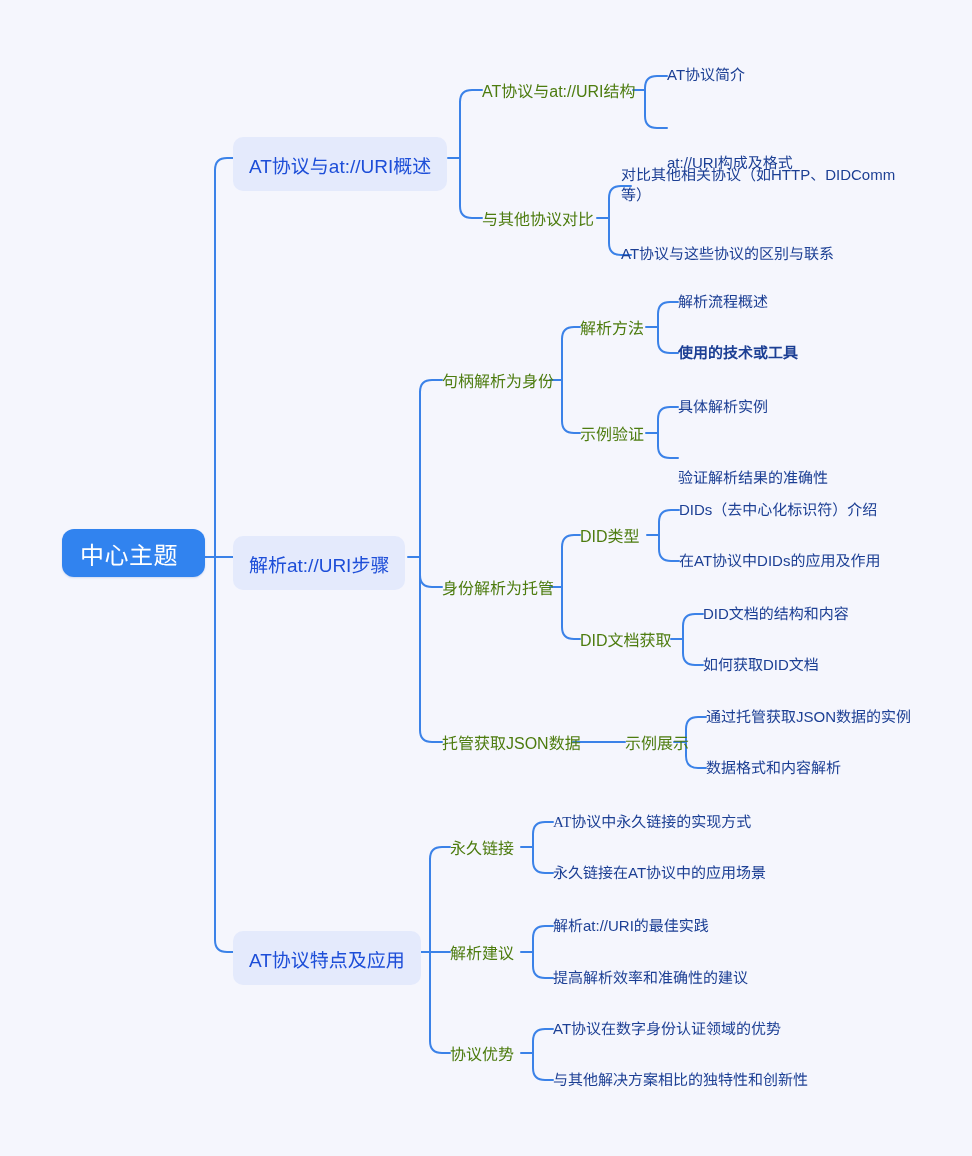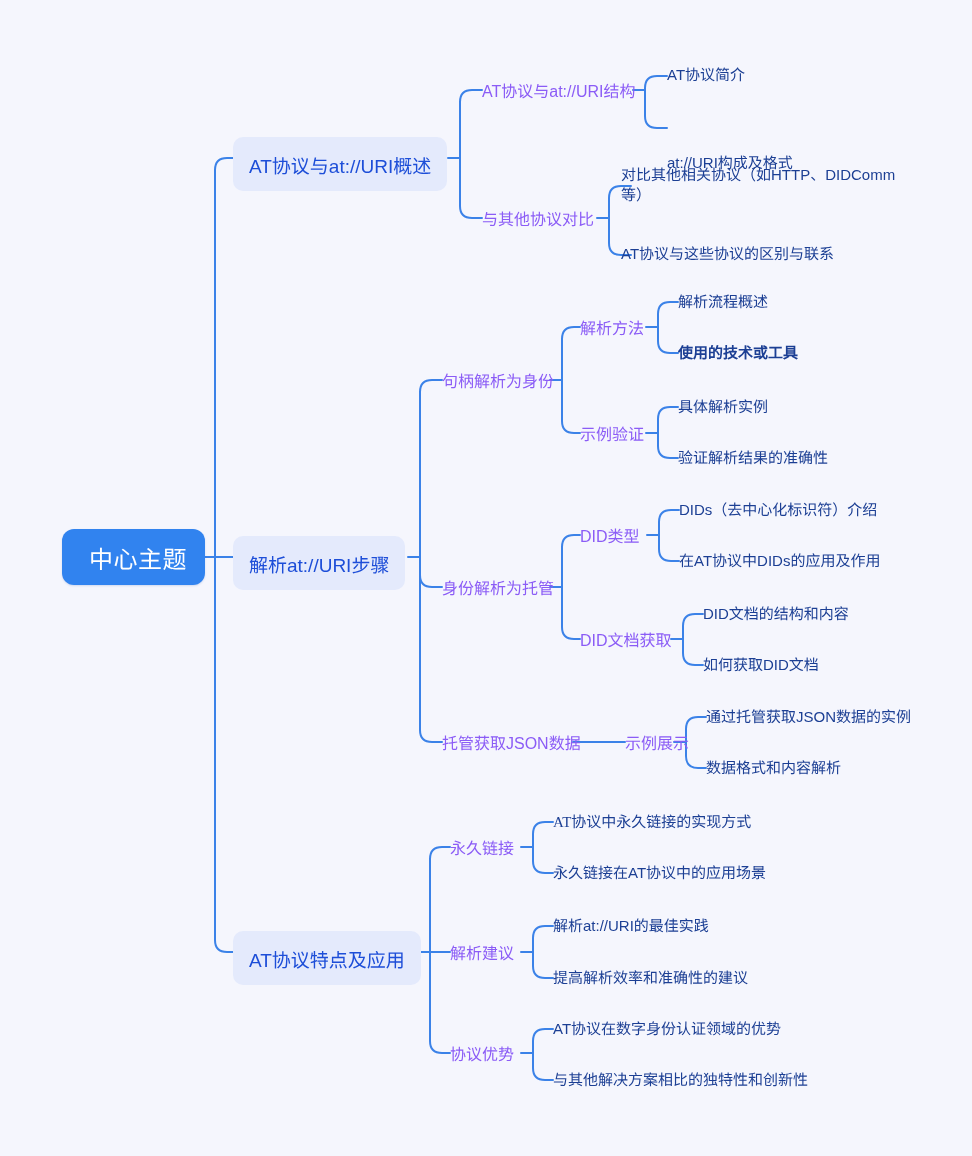--- a/index.html
+++ b/index.html
@@ -35,40 +35,40 @@
   }
 
   
   .root {
     background: #3183ef;
     color: #ffffff;
     border-radius: 12px;
     font-size: 24px;
     letter-spacing: 0.5px;
     padding: 0 18px;
-    height: 56px;
-    justify-content: flex-end;
+    height: 48px;
+    justify-content: flex-start;
     box-shadow: 0 1px 2px rgba(40,90,180,0.18);
   }
 
   
   .branch {
     background: #e4eafc;
     color: #1d4ed8;
     border-radius: 10px;
     font-size: 19px;
     padding: 0 16px;
     height: 54px;
     justify-content: center;
     white-space: nowrap;
   }
 
   
   .lvl2 {
-    color: #8b5cf6;
+    color: #4d7c0f;
     font-size: 16px;
     height: 24px;
     white-space: nowrap;
   }
 
   
   .lvl3 {
     color: #1c3f94;
     font-size: 15px;
     line-height: 20px;
@@ -202,21 +202,21 @@
   </div>
   <div class="node lvl3" style="left:678px; top:343px;font-weight:bold;">
     <span>使用的技术或工具</span>
   </div>
   <div class="node lvl2" style="left:580px; top:421px;">
     <span>示例验证</span>
   </div>
   <div class="node lvl3" style="left:678px; top:397px;">
     <span>具体解析实例</span>
   </div>
-  <div class="node lvl3" style="left:678px; top:448px;">
+  <div class="node lvl3" style="left:678px; top:468px;">
     <span>验证解析结果的准确性</span>
   </div>
 
   <div class="node lvl2" style="left:442px; top:575px;justify-content:center;">
     <span>身份解析为托管</span>
   </div>
   <div class="node lvl2" style="left:580px; top:523px;">
     <span>DID类型</span>
   </div>
   <div class="node lvl3" style="left:679px; top:500px;">

